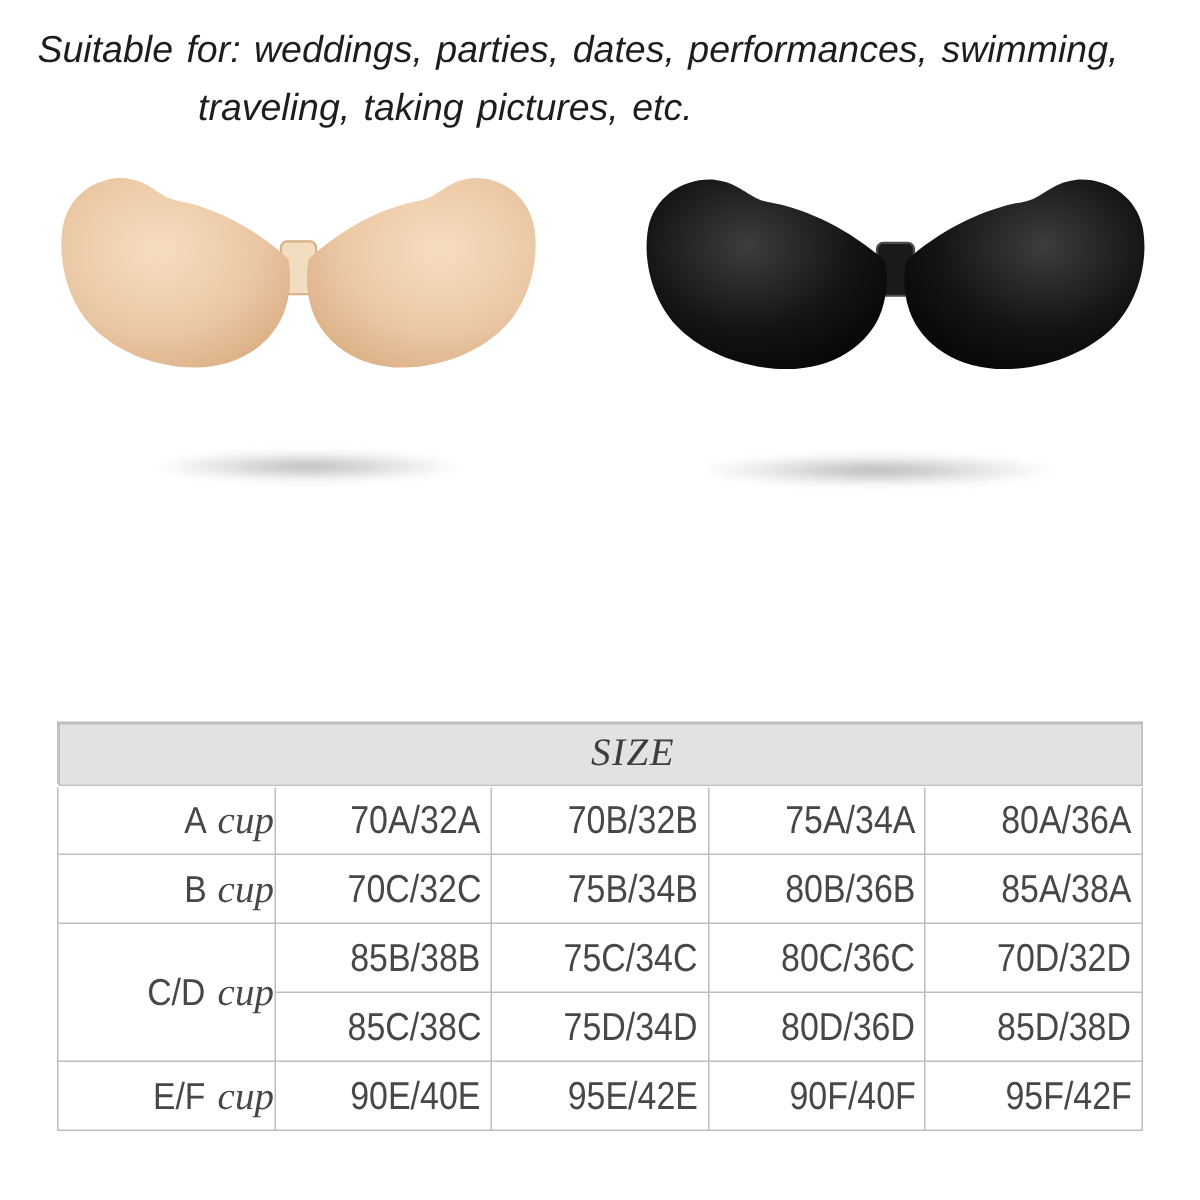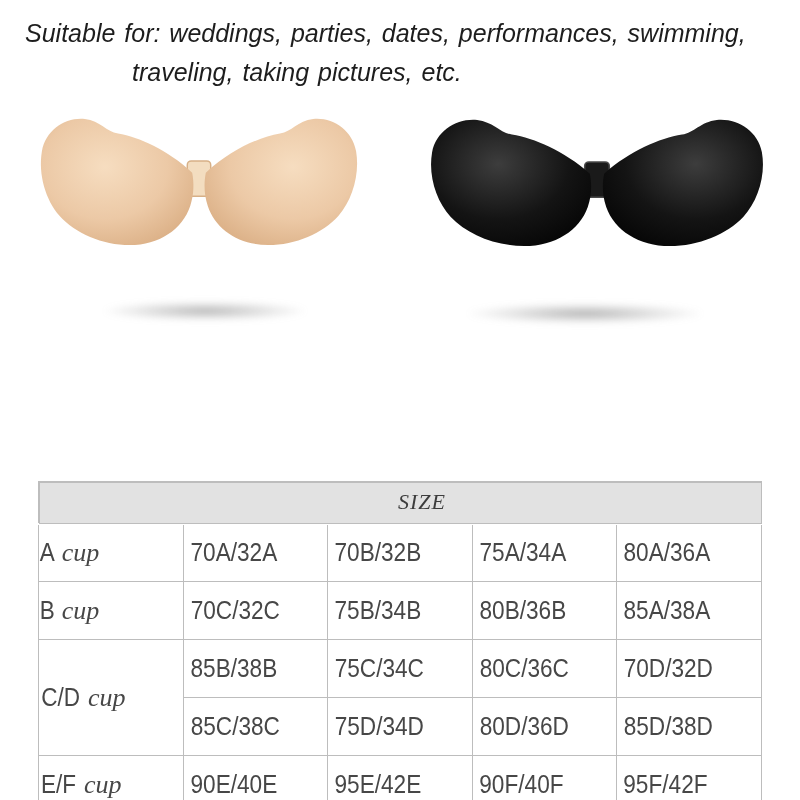--- a/index.html
+++ b/index.html
@@ -48,30 +48,30 @@
   table.size-table th {
     height: 42px;
     background: var(--header-bg, #e2e2e2);
     border: 1px solid var(--border-color, #bdbdbd);
     border-bottom: 2px solid #ffffff;
     outline: 1px solid var(--border-color, #bdbdbd);
     outline-offset: -1px;
     font-family: "Liberation Serif", serif;
     font-style: italic;
     font-weight: normal;
-    font-size: 22px;
+    font-size: 26px;
     letter-spacing: 1px;
     color: #3d3d3d;
     text-align: center;
     padding-left: 44px;
   }
   table.size-table td {
-    height: 58px;
+    height: 46px;
     border: 1px solid var(--border-color, #bdbdbd);
-    text-align: left;
+    text-align: right;
     vertical-align: middle;
     color: var(--table-text, #474747);
     background: #ffffff;
   }
   td.cell-label { width: 136px; }
   .cnd {
     display: inline-block;
     font-family: "Liberation Sans", sans-serif;
     font-size: 26px;
     transform: scaleX(.87);

